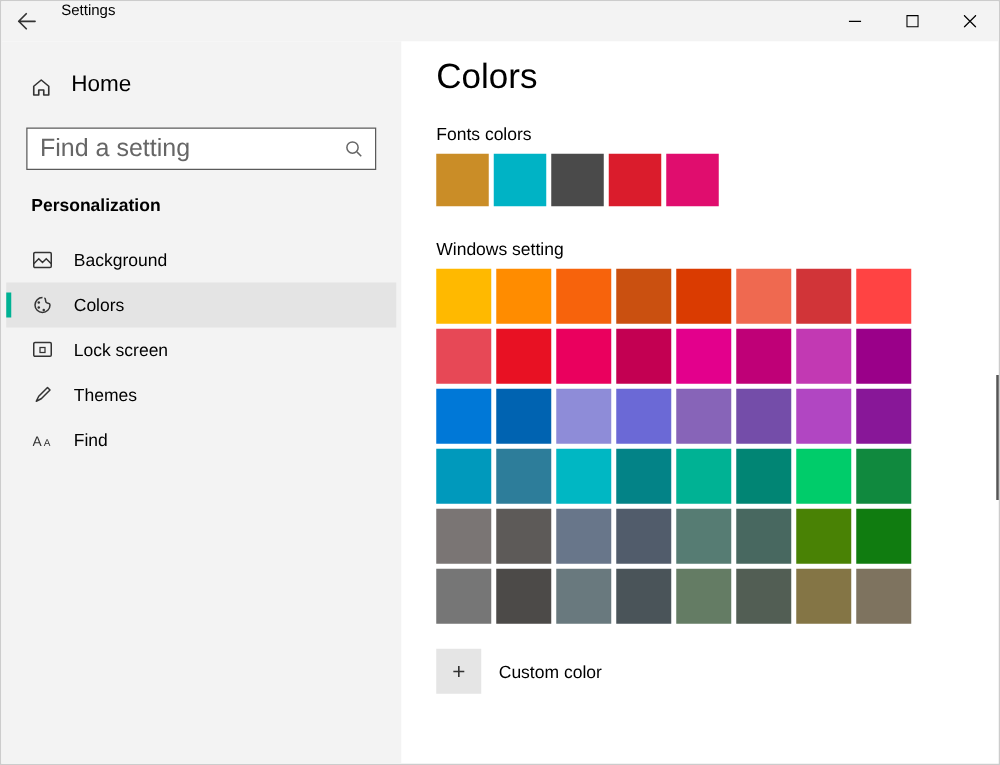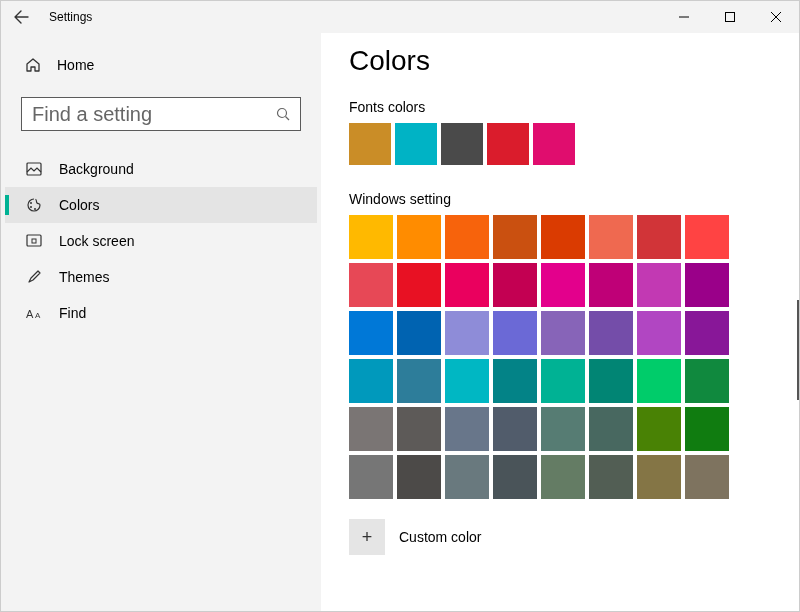--- a/index.html
+++ b/index.html
@@ -1,26 +1,26 @@
 <!DOCTYPE html>
 <html><head>
 <meta charset="utf-8">
 <style>
 * { box-sizing: border-box; margin: 0; padding: 0; font-family: "Segoe UI", Arial, sans-serif; }
 body { width: 800px; height: 612px; overflow: hidden; background: #fff; border: 1px solid #ccc; }
 
-.titlebar { height: 32px; display: flex; align-items: center; background: #f3f3f3; position: relative; }
+.titlebar { height: 32px; display: flex; align-items: flex-start; background: #f3f3f3; position: relative; }
 .titlebar .back { width: 40px; height: 32px; display:flex; align-items:center; justify-content:center; font-size:14px; color:#333; }
 .titlebar .title { font-size: 12px; color:#000; margin-left:8px; }
 .winbtns { position:absolute; right:0; top:0; display:flex; }
 .winbtns div { width:46px; height:32px; display:flex; align-items:center; justify-content:center; font-size:10px; color:#000; font-family:"Segoe UI Symbol",sans-serif; }
 
 .layout { display:flex; height: 579px; }
 .sidebar { width: 320px; background:#f3f3f3; padding: 16px 4px 0 4px; position:relative; }
-.home-row { display:flex; align-items:flex-end; gap:16px; padding:8px 20px; font-size:14px; margin-bottom:16px; }
+.home-row { display:flex; align-items:flex-end; gap:16px; padding:8px 20px; font-size:18px; margin-bottom:16px; }
 .searchbox { margin: 0 16px 20px 16px; height:34px; border:1px solid #5a5a5a; background:#fff; display:flex; align-items:center; padding:0 10px; justify-content:space-between; }
 .searchbox input { border:none; outline:none; width: 220px; font-size:20px; color:#666; font-style: normal; }
 .searchbox input::placeholder { color:#666; }
 .section-head { font-weight:600; font-size:14px; padding: 0 20px 18px 20px; }
 .nav-item { display:flex; align-items:center; gap:16px; padding:10px 20px; font-size:14px; position:relative; }
 .nav-item.active { background:#e4e4e4; }
 .nav-item.active::before { content:""; position:absolute; left:0; top:8px; bottom:8px; width:4px; background:#00b294; }
 .nav-item .ico { width:18px; display:inline-flex; align-items:center; justify-content:center; }
 
 .main { flex:1; padding: 12px 28px 8px 28px; overflow:hidden; }
@@ -81,20 +81,21 @@
     <div class="searchbox">
       <input type="text" placeholder="Find a setting" style="">
       <span>
         <svg width="14" height="14" viewBox="0 0 14 14">
             <circle cx="6" cy="6" r="4.5" fill="none" stroke="#666" stroke-width="1.2"></circle>
             <line x1="9.5" y1="9.5" x2="13" y2="13" stroke="#666" stroke-width="1.2"></line>
           </svg>
       </span>
     </div>
 
+    <div class="section-head">Personalization</div>
 
     <div class="nav-item">
       <span class="ico">
           <svg width="16" height="16" viewBox="0 0 16 16">
             <rect x="1" y="2" width="14" height="12" rx="1" fill="none" stroke="#333" stroke-width="1.2"></rect>
             <path d="M1 11 L5 7 L8 10 L11 7 L15 11" fill="none" stroke="#333" stroke-width="1.2"></path>
           </svg>
         </span>
       <span>Background</span>
     </div>

